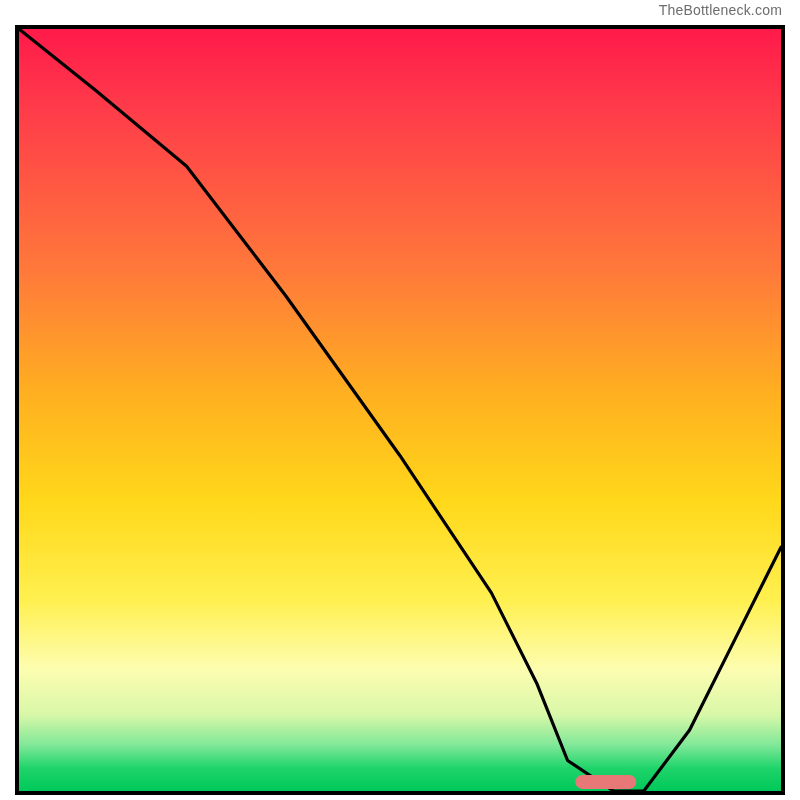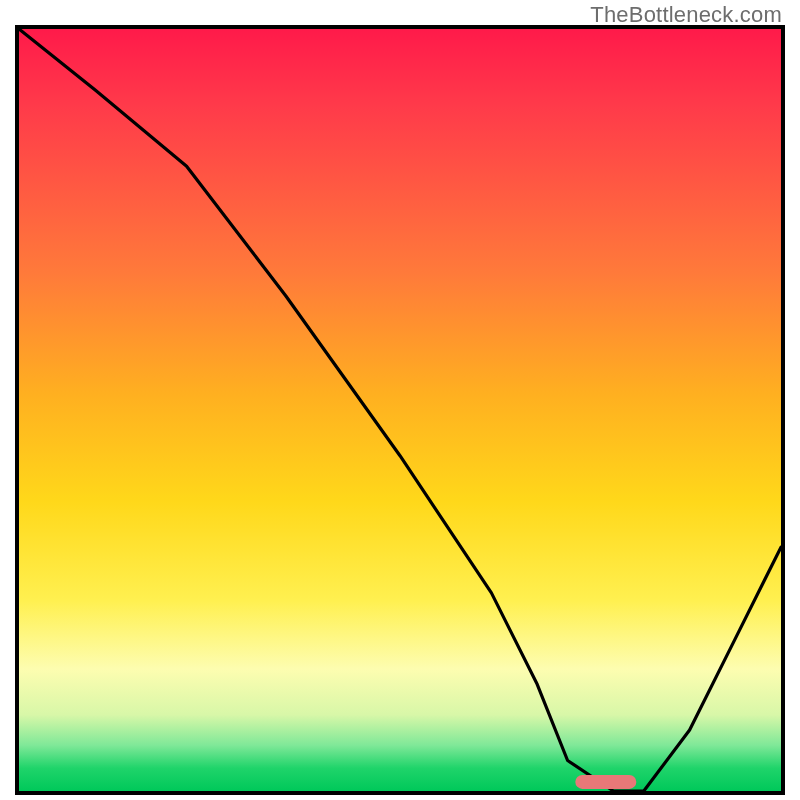--- a/index.html
+++ b/index.html
@@ -44,21 +44,21 @@
     position: absolute;
     inset: 0;
     width: 100%;
     height: 100%;
   }
   .watermark {
     position: absolute;
     top: 2px;
     right: 18px;
     color: #6d6d6d;
-    font-size: 22px;
+    font-size: 14px;
     font-weight: 500;
     letter-spacing: 0.2px;
   }
   .marker {
     fill: #e87878;
   }
 </style>
 </head>
 <body>
 

